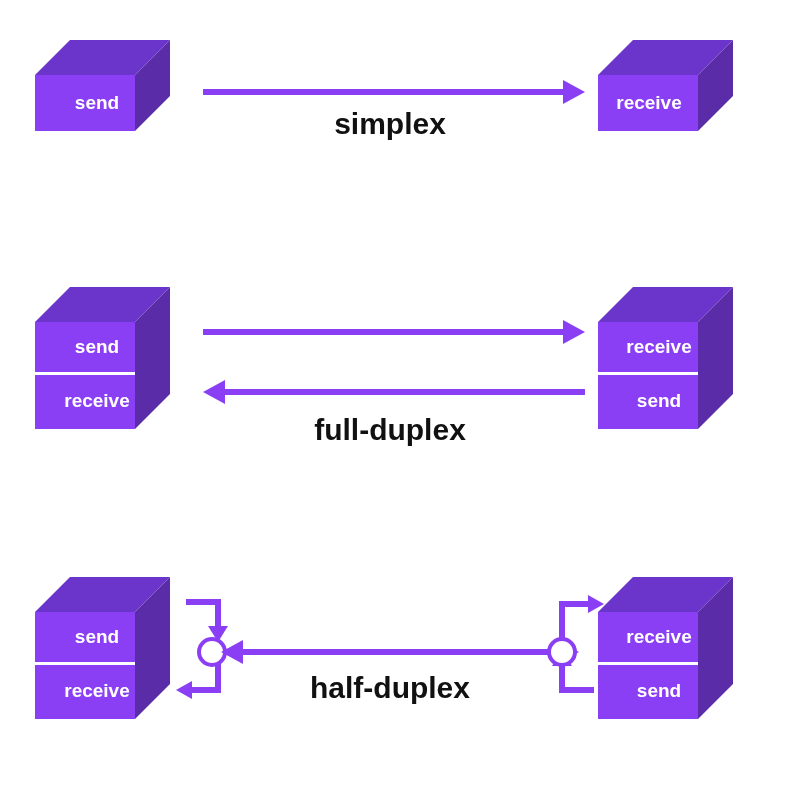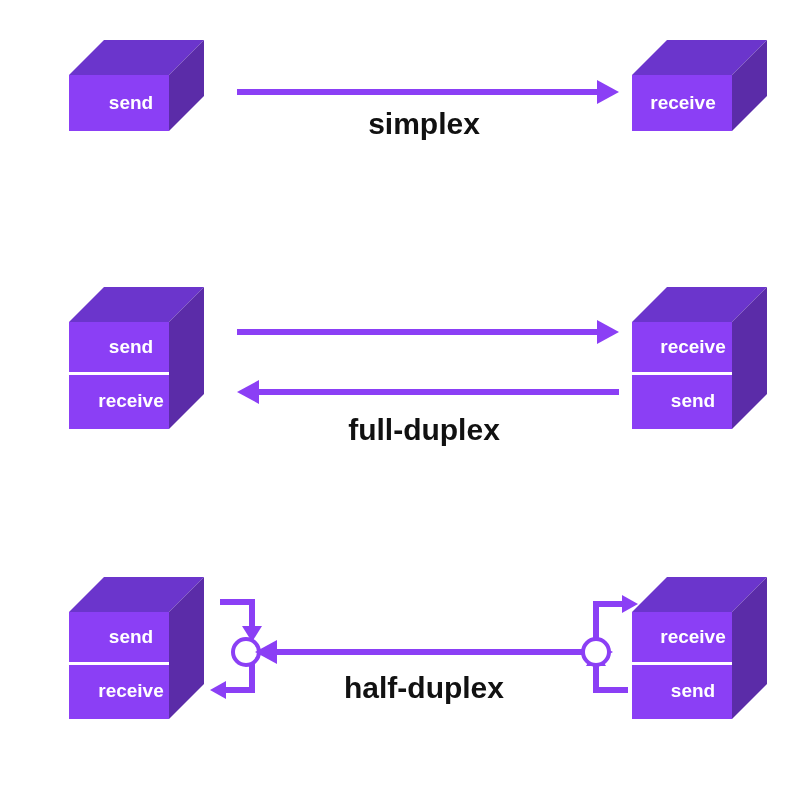--- a/index.html
+++ b/index.html
@@ -10,21 +10,20 @@
   body {
     width: 800px;
     height: 800px;
     font-family: "Liberation Sans", sans-serif;
     overflow: hidden;
   }
   #stage {
     position: relative;
     width: 696px;
     height: 800px;
-    padding-left: 34px;
   }
   svg.diagram {
     display: block;
     width: 800px;
     height: 800px;
   }
   .box-label {
     font-family: "Liberation Sans", sans-serif;
     font-size: 19px;
     font-weight: bold;

